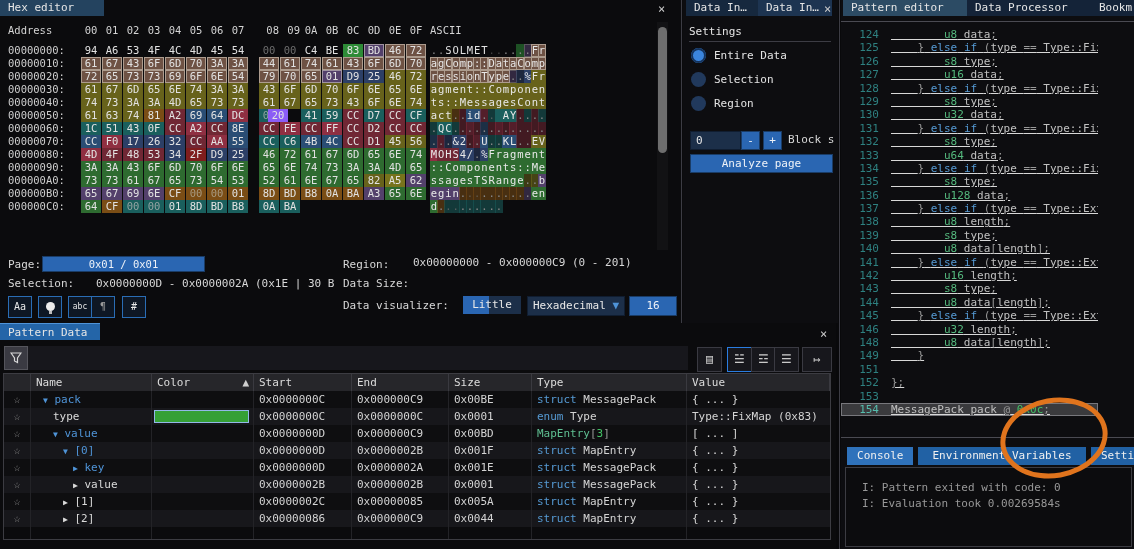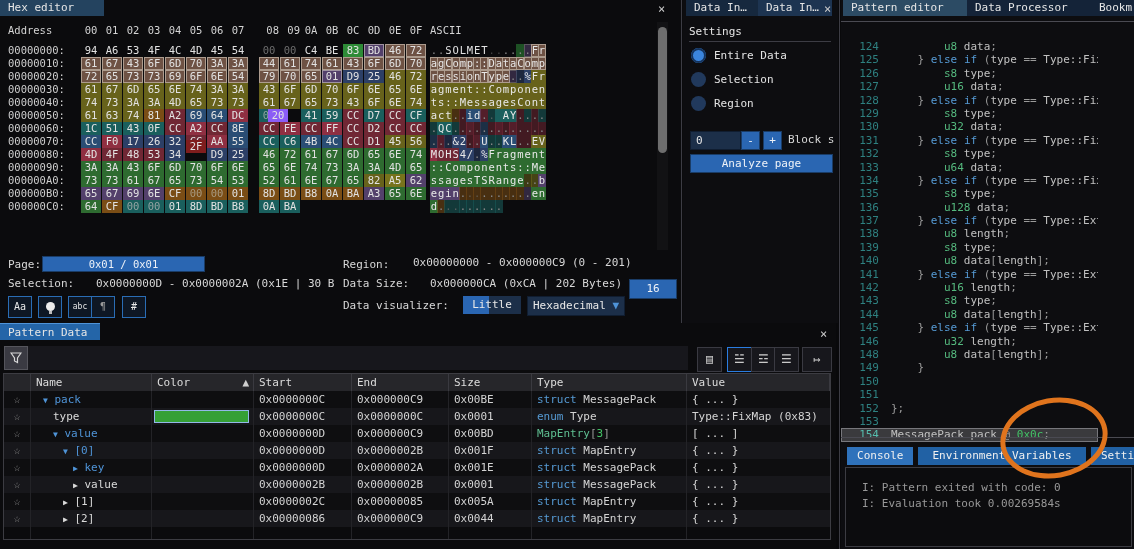--- a/index.html
+++ b/index.html
@@ -347,21 +347,21 @@
         <div class="asccell dim" style="left: 516.4px; top: 135px; width: 8px; background: rgb(112, 39, 52);">.</div>
         <div class="asccell dim" style="left: 523.6px; top: 135px; width: 8px; background: rgb(112, 39, 52);">.</div>
         <div class="asccell" style="left: 530.8px; top: 135px; width: 8px; background: rgb(103, 98, 27);">E</div>
         <div class="asccell" style="left: 538px; top: 135px; width: 8px; background: rgb(103, 98, 27);">V</div>
         <div class="addr" style="left: 8px; top: 148px;">00000080:</div>
         <div class="hexcell" style="left: 81px; top: 148px; width: 20px; background: rgb(143, 47, 66);">4D</div>
         <div class="hexcell" style="left: 102px; top: 148px; width: 20px; background: rgb(112, 39, 52);">4F</div>
         <div class="hexcell" style="left: 123px; top: 148px; width: 20px; background: rgb(112, 39, 52);">48</div>
         <div class="hexcell" style="left: 144px; top: 148px; width: 20px; background: rgb(112, 39, 52);">53</div>
         <div class="hexcell" style="left: 165px; top: 148px; width: 20px; background: rgb(44, 63, 102);">34</div>
-        <div class="hexcell" style="left: 186px; top: 140px; width: 20px; background: #7f1d1d;">2F</div>
+        <div class="hexcell" style="left: 186px; top: 148px; width: 20px; background: #7f1d1d;">2F</div>
         <div class="hexcell" style="left: 207px; top: 148px; width: 20px; background: rgb(44, 63, 102);">D9</div>
         <div class="hexcell" style="left: 228px; top: 148px; width: 20px; background: rgb(44, 63, 102);">25</div>
         <div class="hexcell" style="left: 259px; top: 148px; width: 20px; background: rgb(46, 107, 48);">46</div>
         <div class="hexcell" style="left: 280px; top: 148px; width: 20px; background: rgb(46, 107, 48);">72</div>
         <div class="hexcell" style="left: 301px; top: 148px; width: 20px; background: rgb(46, 107, 48);">61</div>
         <div class="hexcell" style="left: 322px; top: 148px; width: 20px; background: rgb(46, 107, 48);">67</div>
         <div class="hexcell" style="left: 343px; top: 148px; width: 20px; background: rgb(46, 107, 48);">6D</div>
         <div class="hexcell" style="left: 364px; top: 148px; width: 20px; background: rgb(46, 107, 48);">65</div>
         <div class="hexcell" style="left: 385px; top: 148px; width: 20px; background: rgb(46, 107, 48);">6E</div>
         <div class="hexcell" style="left: 406px; top: 148px; width: 20px; background: rgb(46, 107, 48);">74</div>
@@ -508,34 +508,33 @@
     </div>
 
     <div class="flabel" style="left:8px;top:258px;">Page:</div>
     <div class="abs bluebox" style="left:42px;top:256px;width:161px;height:14px;line-height:14px;font-size:10.5px;">0x01 / 0x01</div>
     <div class="flabel" style="left:343px;top:258px;">Region:</div>
     <div class="fval" style="left:413px;top:256px;">0x00000000 - 0x000000C9 (0 - 201)</div>
 
     <div class="flabel" style="left:8px;top:277px;">Selection:</div>
     <div class="fval" style="left:96px;top:277px;width:244px;">0x0000000D - 0x0000002A (0x1E | 30 B</div>
     <div class="flabel" style="left:343px;top:277px;">Data Size:</div>
-    <div class="fval" style="left:430px;top:277px;">0x000000CA (0xCA | 202 Bytes)</div>
 
     <div class="iconbtn" style="left:8px;top:296px;">Aa</div>
     <div class="iconbtn" style="left:38px;top:296px;"><span class="bulb"></span></div>
     <div class="iconbtn" style="left:68px;top:296px;font-size:8px;">abc</div>
     <div class="iconbtn" style="left:91px;top:296px;color:#9a9a9a;">¶</div>
     <div class="iconbtn" style="left:122px;top:296px;">#</div>
 
     <div class="flabel" style="left:343px;top:299px;">Data visualizer:</div>
     <div class="abs" style="left:463px;top:296px;width:58px;height:18px;line-height:18px;text-align:center;color:#e8e8e8;background:linear-gradient(90deg,#2a66b2 0 45%,#1c2f49 45%);">Little</div>
     <div class="abs darkbox" style="left:527px;top:296px;width:96px;height:18px;line-height:18px;">
       <span>Hexadecimal</span><span style="color:#4f94d8;"> ▼</span>
     </div>
-    <div class="abs bluebox" style="left:629px;top:279px;width:46px;height:18px;line-height:18px;">16</div>
+    <div class="abs bluebox" style="left:629px;top:296px;width:46px;height:18px;line-height:18px;">16</div>
   </section>
 
   <div class="sep-v" style="left:681px;top:0;height:323px;"></div>
 
   <section class="pane" id="inspPane" style="left:683px;top:0;width:155px;height:323px;background:#0d0d10;">
     <div class="tab" style="left:3px;width:58px;background:#16283e;">Data In…</div>
     <div class="tab" style="left:75px;width:58px;background:#1d3451;">Data In…</div>
     <div class="close-x" style="left:141px;top:3px;">×</div>
 
     <div class="abs" style="left:6px;top:25px;color:#e6e6e6;">Settings</div>
@@ -677,21 +676,21 @@
   </section>
 
   <div class="sep-v" style="left:839px;top:0;height:549px;"></div>
 
   <section class="pane" id="edPane" style="left:841px;top:0;width:293px;height:549px;background:#0d0d10;">
     <div class="tab" style="left:2px;width:112px;background:#2c4b64;">Pattern editor</div>
     <div class="tab" style="left:126px;width:112px;background:#142338;">Data Processor</div>
     <div class="tab" style="left:250px;width:43px;background:#142338;">Bookm</div>
     <div class="sep-h" style="left:0;top:21px;width:293px;"></div>
 
-    <div id="codeArea" class="abs" style="left:0;top:40px;width:257px;height:412px;overflow:hidden;">
+    <div id="codeArea" class="abs" style="left:0;top:28px;width:257px;height:412px;overflow:hidden;text-decoration:underline;">
         <div class="cl"><span class="ln">124</span><span class="ct">        <span class="c-ty">u8</span> data<span class="c-pu">;</span></span></div>
         <div class="cl"><span class="ln">125</span><span class="ct">    <span class="c-pu">}</span> <span class="c-kw">else</span> <span class="c-kw">if</span> <span class="c-pu">(</span>type <span class="c-pu">==</span> Type::FixE</span></div>
         <div class="cl"><span class="ln">126</span><span class="ct">        <span class="c-ty">s8</span> type<span class="c-pu">;</span></span></div>
         <div class="cl"><span class="ln">127</span><span class="ct">        <span class="c-ty">u16</span> data<span class="c-pu">;</span></span></div>
         <div class="cl"><span class="ln">128</span><span class="ct">    <span class="c-pu">}</span> <span class="c-kw">else</span> <span class="c-kw">if</span> <span class="c-pu">(</span>type <span class="c-pu">==</span> Type::FixE</span></div>
         <div class="cl"><span class="ln">129</span><span class="ct">        <span class="c-ty">s8</span> type<span class="c-pu">;</span></span></div>
         <div class="cl"><span class="ln">130</span><span class="ct">        <span class="c-ty">u32</span> data<span class="c-pu">;</span></span></div>
         <div class="cl"><span class="ln">131</span><span class="ct">    <span class="c-pu">}</span> <span class="c-kw">else</span> <span class="c-kw">if</span> <span class="c-pu">(</span>type <span class="c-pu">==</span> Type::FixE</span></div>
         <div class="cl"><span class="ln">132</span><span class="ct">        <span class="c-ty">s8</span> type<span class="c-pu">;</span></span></div>
         <div class="cl"><span class="ln">133</span><span class="ct">        <span class="c-ty">u64</span> data<span class="c-pu">;</span></span></div>
@@ -703,21 +702,20 @@
         <div class="cl"><span class="ln">139</span><span class="ct">        <span class="c-ty">s8</span> type<span class="c-pu">;</span></span></div>
         <div class="cl"><span class="ln">140</span><span class="ct">        <span class="c-ty">u8</span> data<span class="c-pu">[</span>length<span class="c-pu">];</span></span></div>
         <div class="cl"><span class="ln">141</span><span class="ct">    <span class="c-pu">}</span> <span class="c-kw">else</span> <span class="c-kw">if</span> <span class="c-pu">(</span>type <span class="c-pu">==</span> Type::Ext1</span></div>
         <div class="cl"><span class="ln">142</span><span class="ct">        <span class="c-ty">u16</span> length<span class="c-pu">;</span></span></div>
         <div class="cl"><span class="ln">143</span><span class="ct">        <span class="c-ty">s8</span> type<span class="c-pu">;</span></span></div>
         <div class="cl"><span class="ln">144</span><span class="ct">        <span class="c-ty">u8</span> data<span class="c-pu">[</span>length<span class="c-pu">];</span></span></div>
         <div class="cl"><span class="ln">145</span><span class="ct">    <span class="c-pu">}</span> <span class="c-kw">else</span> <span class="c-kw">if</span> <span class="c-pu">(</span>type <span class="c-pu">==</span> Type::Ext3</span></div>
         <div class="cl"><span class="ln">146</span><span class="ct">        <span class="c-ty">u32</span> length<span class="c-pu">;</span></span></div>
         <div class="cl"><span class="ln">148</span><span class="ct">        <span class="c-ty">u8</span> data<span class="c-pu">[</span>length<span class="c-pu">];</span></span></div>
         <div class="cl"><span class="ln">149</span><span class="ct">    <span class="c-pu">}</span></span></div>
-        <div class="cl"><span class="ln">150</span><span class="ct"></span></div>
         <div class="cl"><span class="ln">151</span><span class="ct"></span></div>
         <div class="cl"><span class="ln">152</span><span class="ct"><span class="c-pu">};</span></span></div>
         <div class="cl"><span class="ln">153</span><span class="ct"></span></div>
         <div class="cl cur"><span class="ln">154</span><span class="ct">MessagePack pack <span class="c-pu">@</span> <span class="c-num">0x0c</span><span class="c-pu">;</span></span></div>
       </div>
     <div class="sep-h" style="left:0;top:437px;width:293px;"></div>
 
     <div id="consoleTabs">
         <div class="abs" style="left: 6px; top: 447px; width: 66.4px; height: 18px; line-height: 18px; text-align: center; color: rgb(240, 240, 240); background: rgb(47, 114, 187);">Console</div>
         <div class="abs" style="left: 77.4px; top: 447px; width: 167.2px; height: 18px; line-height: 18px; text-align: center; color: rgb(240, 240, 240); background: rgb(33, 97, 164);">Environment Variables</div>

